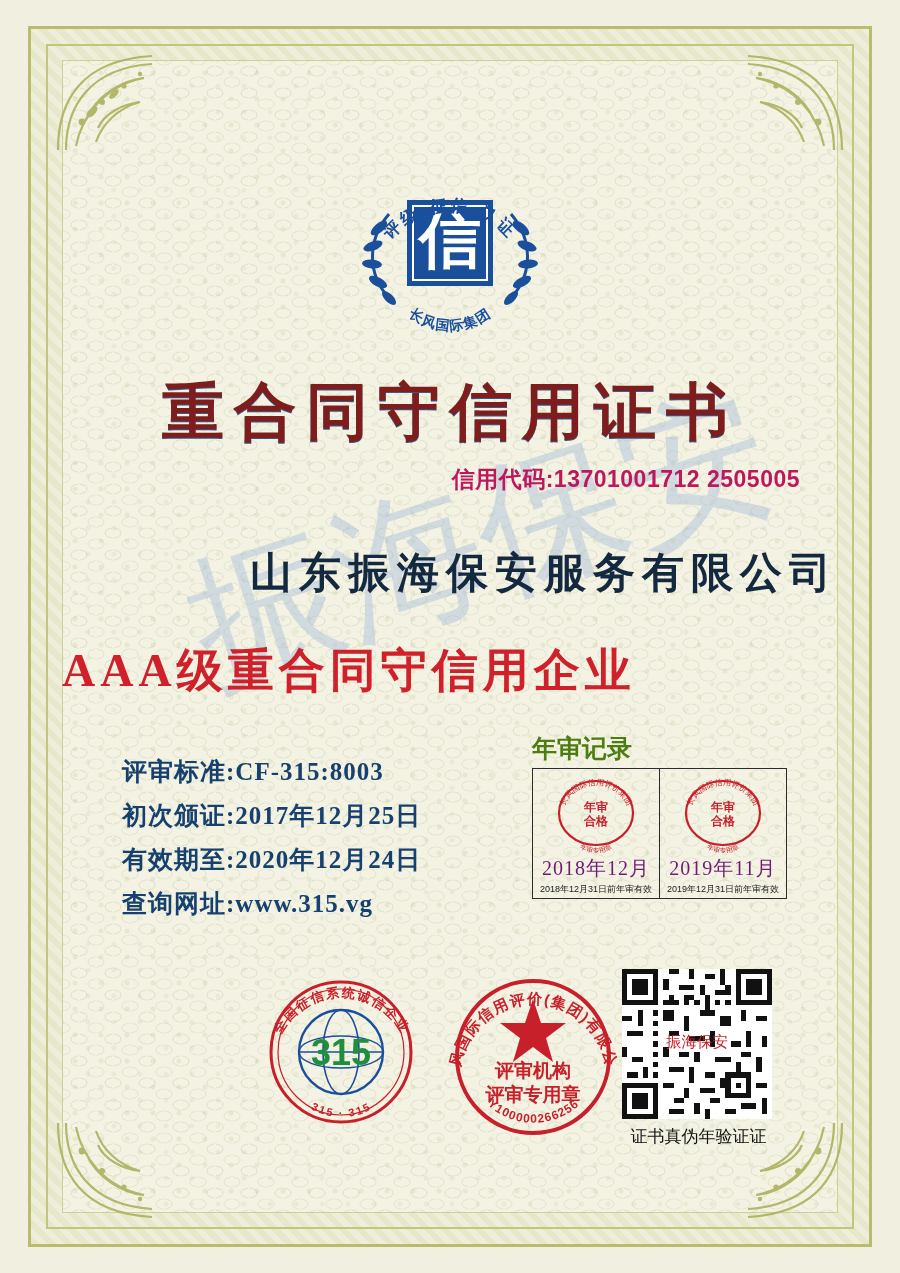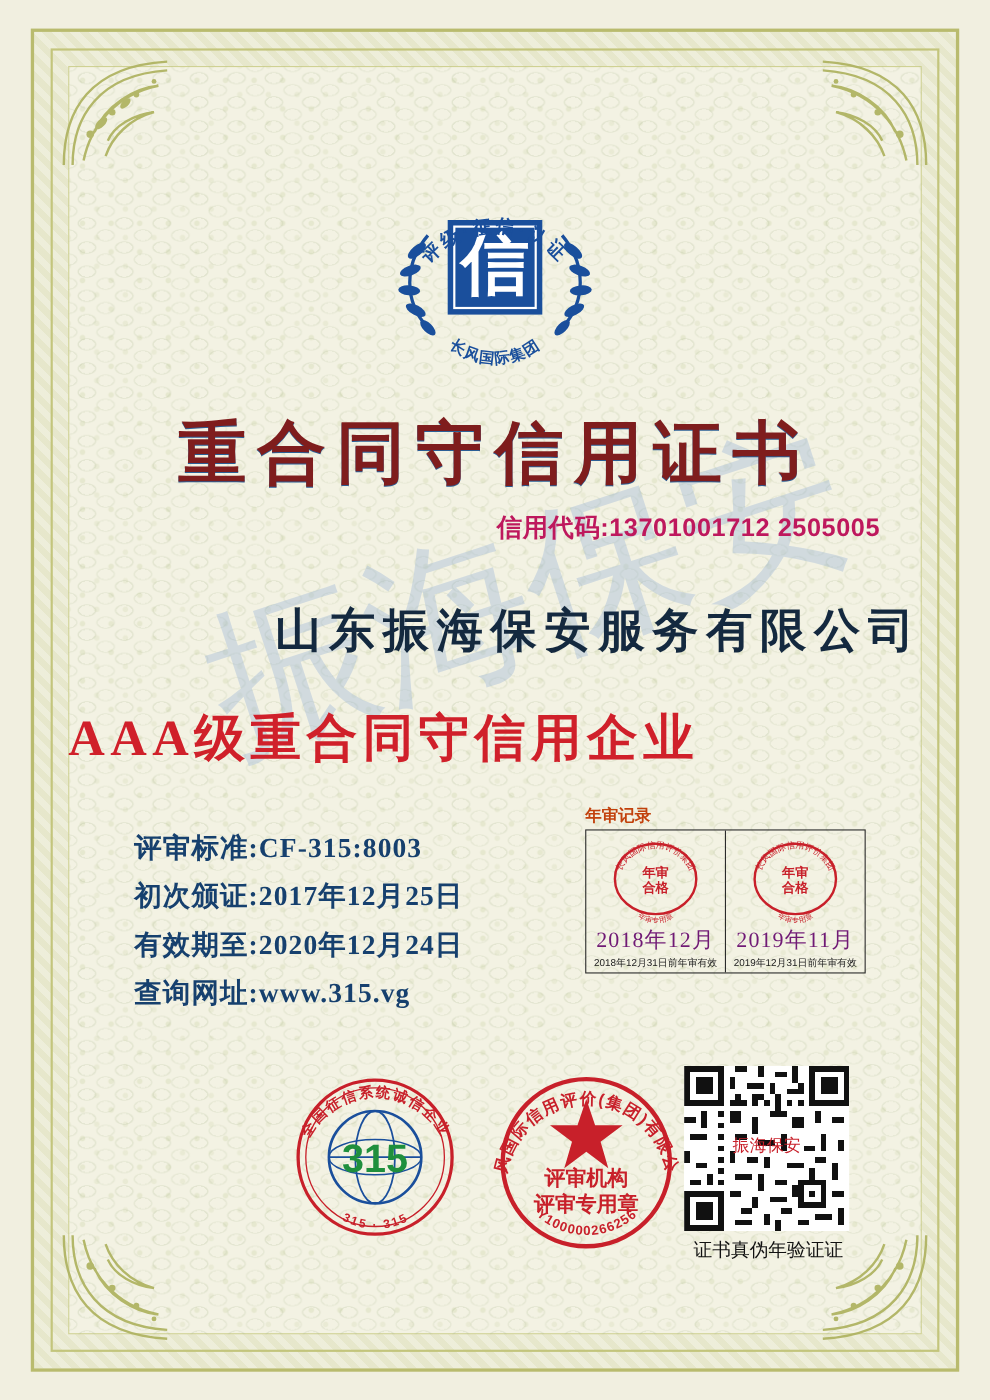--- a/index.html
+++ b/index.html
@@ -84,21 +84,21 @@
   }
 
   .fields{
     position:absolute;top:690px;left:60px;
     font-family:"Liberation Serif",serif;font-weight:bold;
     font-size:25px;color:#16406e;line-height:44px;letter-spacing:1px;
   }
 
   
   .annual{position:absolute;top:672px;left:470px;width:255px;}
-  .annual-title{font-family:"Liberation Sans",sans-serif;font-size:15px;color:#c2410c;font-weight:bold;margin-bottom:3px;}
+  .annual-title{font-family:"Liberation Sans",sans-serif;font-size:25px;color:#4d7c0f;font-weight:bold;margin-bottom:3px;}
   .annual-box{border:1.5px solid #2b2b2b;display:flex;}
   .annual-cell{width:50%;border-right:1.5px solid #2b2b2b;padding:4px 2px 2px;text-align:center;}
   .annual-cell:last-child{border-right:none;}
   .stamp-sm{width:92px;height:80px;margin:0 auto;}
   .hand{font-family:"Liberation Serif",serif;font-size:20px;color:#701a75;letter-spacing:1px;margin-top:2px;}
   .fine{font-family:Liberation Sans, sans-serif;font-size:9px;color:#1b1b1b;margin-top:1px;text-align:center;}
 
   
   .bottom{position:absolute;bottom:58px;left:34px;right:24px;height:190px;}
   .cf315{position:absolute;left:8px;top:52px;width:140px;text-align:center;}

